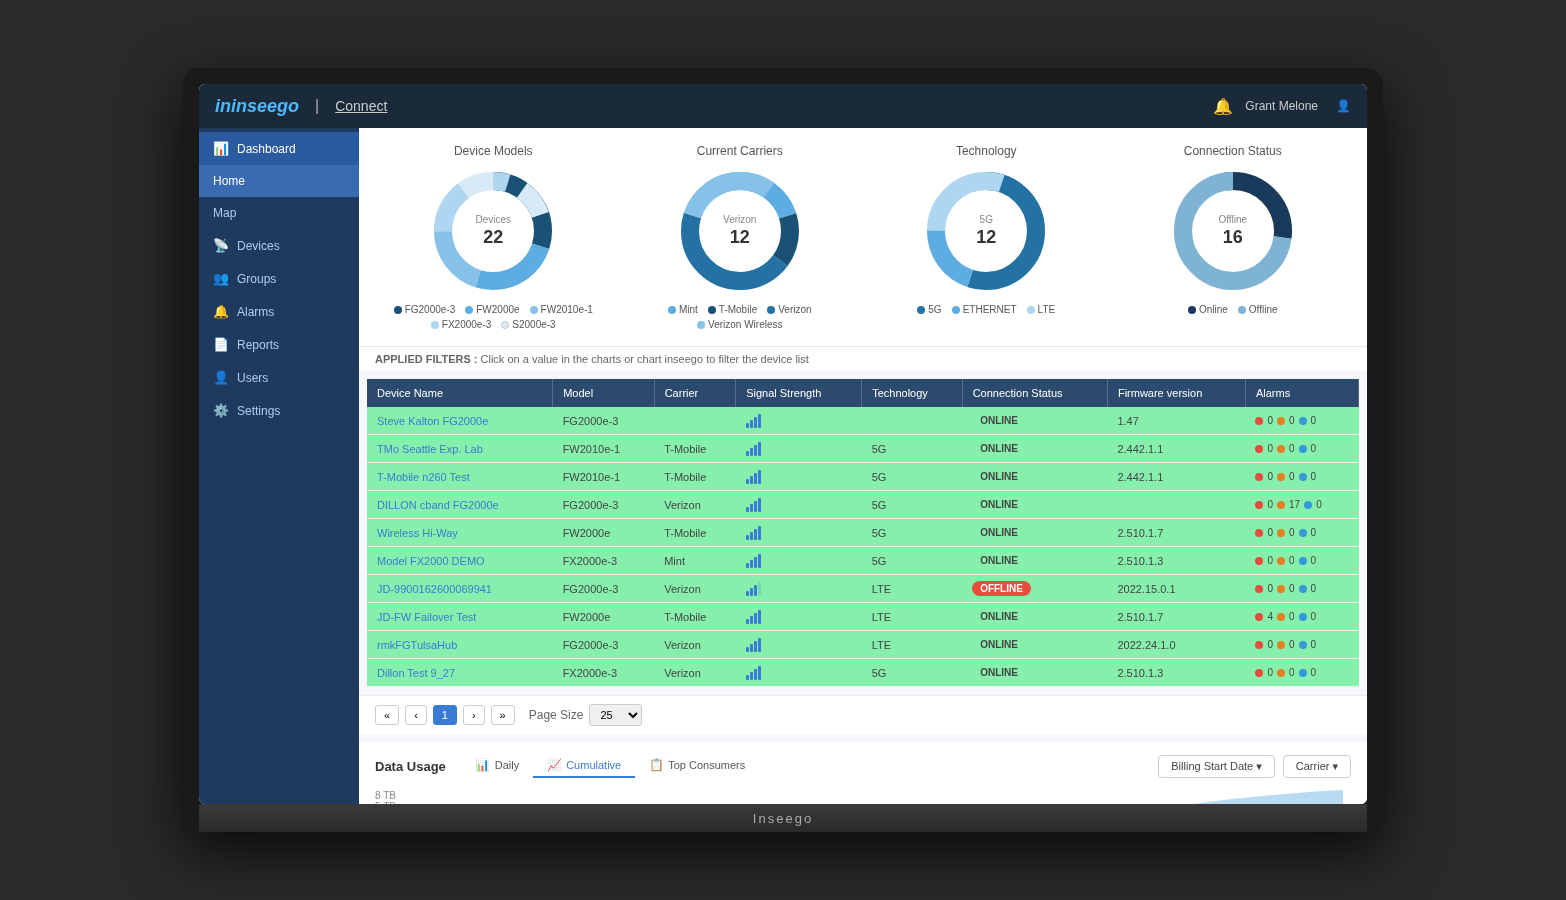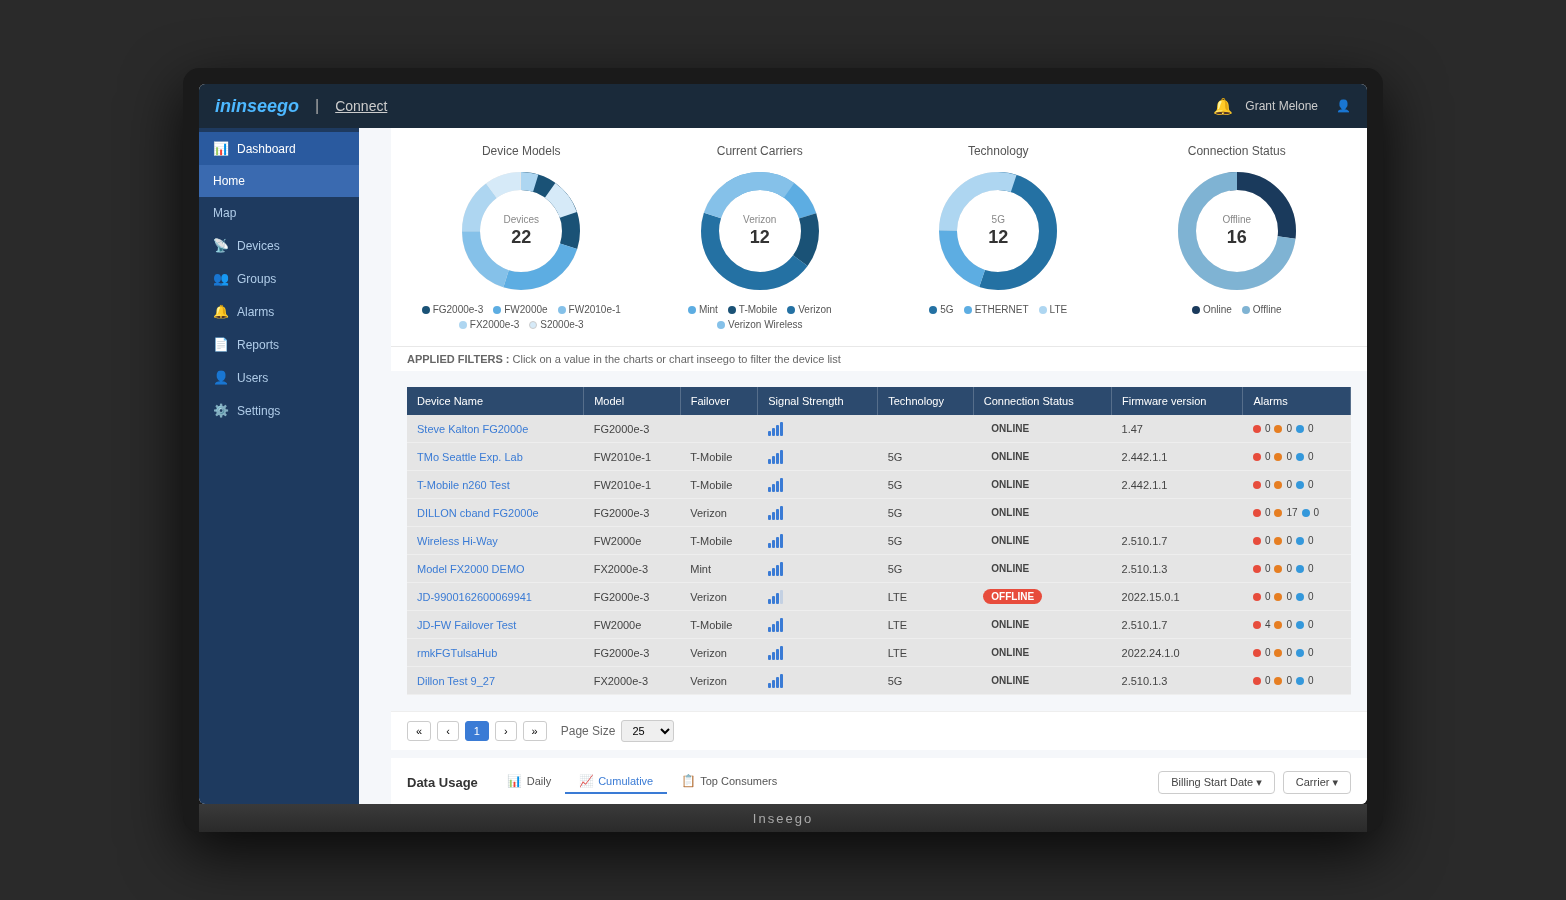--- a/index.html
+++ b/index.html
@@ -102,21 +102,20 @@
     }
     .sidebar-item.active { background: #2a5a9f; color: #fff; }
     .sidebar-item.sub { padding-left: 14px; font-size: 12px; }
     .sidebar-item.sub.active-sub { background: #3a6ab0; color: #fff; }
     .sidebar-icon { font-size: 13px; width: 16px; text-align: center; }
     
     .main-content {
       flex: 1;
       overflow-y: auto;
       background: #f5f7fa;
-      padding-left: 32px;
     }
     
     .charts-section {
       background: #fff;
       padding: 16px;
       display: flex;
       gap: 10px;
     }
     .chart-card {
       flex: 1;
@@ -169,22 +168,22 @@
     .filters-bar {
       background: #fff;
       padding: 6px 16px;
       font-size: 11px;
       color: #666;
       border-top: 1px solid #e8e8e8;
     }
     .filters-bar span.label { font-weight: 600; }
     
     .table-section {
-      background: #e5e5e5;
-      margin: 16px;
+      background: #86efac;
+      margin: 8px;
     }
     table {
       width: 100%;
       border-collapse: collapse;
       font-size: 11px;
     }
     thead tr {
       background: #2c4a6e;
       color: #fff;
     }
@@ -458,21 +457,21 @@
           <span class="label">APPLIED FILTERS :</span>
           <span>  Click on a value in the charts or chart inseego to filter the device list</span>
         </div>
 
         <div class="table-section">
           <table>
             <thead>
               <tr>
                 <th>Device Name</th>
                 <th>Model</th>
-                <th>Failover</th>
+                <th>Carrier</th>
                 <th>Signal Strength</th>
                 <th>Technology</th>
                 <th>Connection Status</th>
                 <th>Firmware version</th>
                 <th>Alarms</th>
               </tr>
             </thead>
             <tbody id="table-body">
             <tr>
     <td><a class="link-blue" href="#">Steve Kalton FG2000e</a></td>

